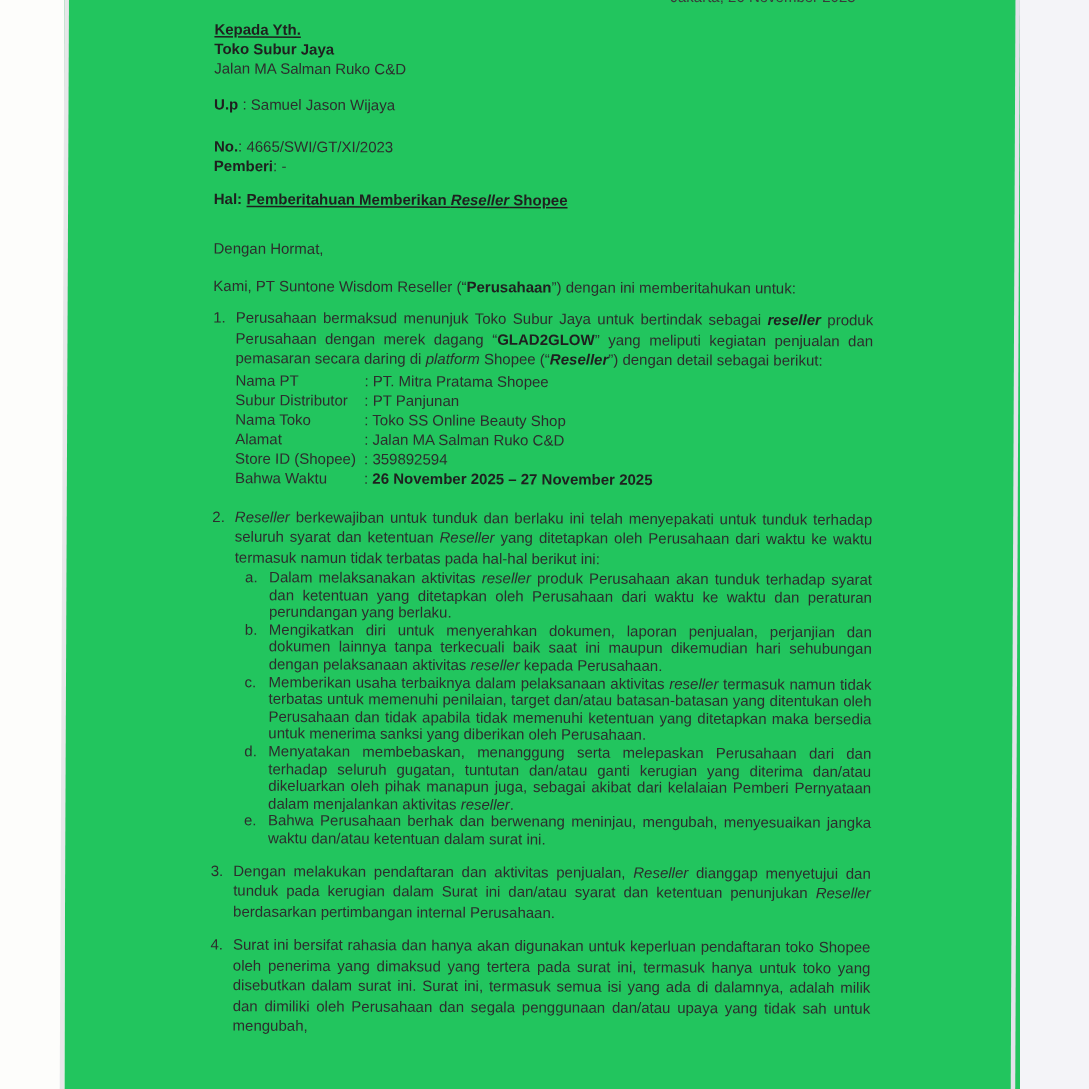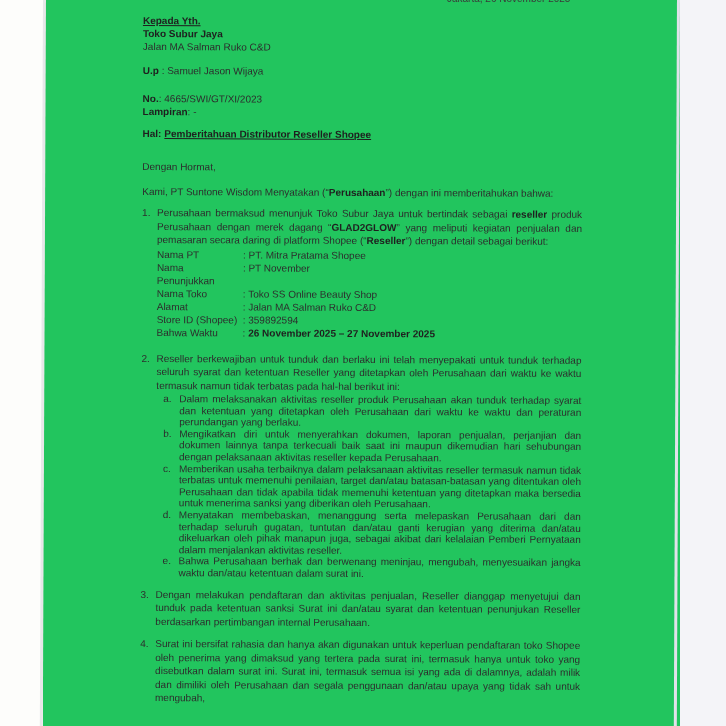--- a/index.html
+++ b/index.html
@@ -12,21 +12,21 @@
   .edge-left-outside  { position: absolute; left: 0; top: 0; width: 43px; height: 726px; background: #fdfdfb; }
   .edge-left-line     { position: absolute; left: 43px; top: -4px; width: 3px; height: 740px; background: #e7e7e9; transform: rotate(0.25deg); transform-origin: top left; }
   .edge-right-outside { position: absolute; left: 680px; top: 0; width: 46px; height: 726px; background: #f4f4f8; }
   .edge-right-line    { position: absolute; left: 677px; top: -4px; width: 3px; height: 740px; background: #e2e2ea; transform: rotate(0.25deg); transform-origin: top left; }
 
   .dateline { position: absolute; left: 447px; top: -7px; font-size: 10px; line-height: 12px; color: #3a3a3a; }
 
   .letter { position: absolute; left: 143px; top: 14px; width: 440px; color: #2d2d2d; font-size: 10px; transform: rotate(0.25deg); transform-origin: top left; }
 
   .b { font-weight: bold; color: #1f1f1f; }
-  .i { }
+  .i { font-style: italic; }
   .u { text-decoration: underline; }
 
   .recipient div, .line { line-height: 13px; }
   .attn    { margin-top: 11px; }
   .refs    { margin-top: 15px; }
   .subject { margin-top: 9px; line-height: 13px; }
   .subject .subj-text { margin-left: 3px; }
   .salutation { margin-top: 20px; line-height: 13px; }
   .intro      { margin-top: 12px; line-height: 13px; }
 
@@ -70,44 +70,44 @@
 
     <div class="line attn">
       <span class="b">U.p</span><span> : Samuel Jason Wijaya</span>
     </div>
 
     <div class="refs">
       <div class="line">
         <span class="b">No.</span><span>: 4665/SWI/GT/XI/2023</span>
       </div>
       <div class="line">
-        <span class="b">Lampiran</span><span>: -</span>
+        <span class="b">Pemberi</span><span>: -</span>
       </div>
     </div>
 
     <div class="subject">
-      <span class="b">Hal:</span><span class="subj-text"><span class="b u">Pemberitahuan Distributor </span><span class="b i u">Reseller</span><span class="b u"> Shopee</span></span>
+      <span class="b">Hal:</span><span class="subj-text"><span class="b u">Pemberitahuan Memberikan </span><span class="b i u">Reseller</span><span class="b u"> Shopee</span></span>
     </div>
 
     <div class="salutation">Dengan Hormat,</div>
 
-    <div class="intro"><span>Kami, PT Suntone Wisdom Menyatakan (“</span><span class="b">Perusahaan</span><span>”) dengan ini memberitahukan bahwa:</span></div>
+    <div class="intro"><span>Kami, PT Suntone Wisdom Reseller (“</span><span class="b">Perusahaan</span><span>”) dengan ini memberitahukan untuk:</span></div>
 
     <div class="item item-1">
       <div class="marker">1.</div>
       <div class="item-body">
         <div class="item-text"><span>Perusahaan bermaksud menunjuk Toko Subur Jaya untuk bertindak sebagai </span><span class="b i">reseller</span><span> produk Perusahaan dengan merek dagang “</span><span class="b">GLAD2GLOW</span><span>” yang meliputi kegiatan penjualan dan pemasaran secara daring di </span><span class="i">platform</span><span> Shopee (“</span><span class="b i">Reseller</span><span>”) dengan detail sebagai berikut:</span></div>
         <div class="details">
           <div class="detail-row">
             <div class="detail-label">Nama PT</div>
             <div class="detail-value"><span>: PT. Mitra Pratama Shopee</span></div>
           </div>
           <div class="detail-row">
-            <div class="detail-label">Nama Penunjukkan</div>
-            <div class="detail-value"><span>: PT November</span></div>
+            <div class="detail-label">Subur Distributor</div>
+            <div class="detail-value"><span>: PT Panjunan</span></div>
           </div>
           <div class="detail-row">
             <div class="detail-label">Nama Toko</div>
             <div class="detail-value"><span>: Toko SS Online Beauty Shop</span></div>
           </div>
           <div class="detail-row">
             <div class="detail-label">Alamat</div>
             <div class="detail-value"><span>: Jalan MA Salman Ruko C&amp;D</span></div>
           </div>
           <div class="detail-row">
@@ -147,21 +147,21 @@
             <div class="sub-marker">e.</div>
             <div class="sub-text"><span>Bahwa Perusahaan berhak dan berwenang meninjau, mengubah, menyesuaikan jangka waktu dan/atau ketentuan dalam surat ini.</span></div>
           </div>
         </div>
       </div>
     </div>
 
     <div class="item item-3">
       <div class="marker">3.</div>
       <div class="item-body">
-        <div class="item-text"><span>Dengan melakukan pendaftaran dan aktivitas penjualan, </span><span class="i">Reseller</span><span> dianggap menyetujui dan tunduk pada ketentuan sanksi Surat ini dan/atau syarat dan ketentuan penunjukan </span><span class="i">Reseller</span><span> berdasarkan pertimbangan internal Perusahaan.</span></div>
+        <div class="item-text"><span>Dengan melakukan pendaftaran dan aktivitas penjualan, </span><span class="i">Reseller</span><span> dianggap menyetujui dan tunduk pada kerugian dalam Surat ini dan/atau syarat dan ketentuan penunjukan </span><span class="i">Reseller</span><span> berdasarkan pertimbangan internal Perusahaan.</span></div>
       </div>
     </div>
 
     <div class="item item-4">
       <div class="marker">4.</div>
       <div class="item-body">
         <div class="item-text"><span>Surat ini bersifat rahasia dan hanya akan digunakan untuk keperluan pendaftaran toko Shopee oleh penerima yang dimaksud yang tertera pada surat ini, termasuk hanya untuk toko yang disebutkan dalam surat ini. Surat ini, termasuk semua isi yang ada di dalamnya, adalah milik dan dimiliki oleh Perusahaan dan segala penggunaan dan/atau upaya yang tidak sah untuk mengubah,</span></div>
       </div>
     </div>
 

